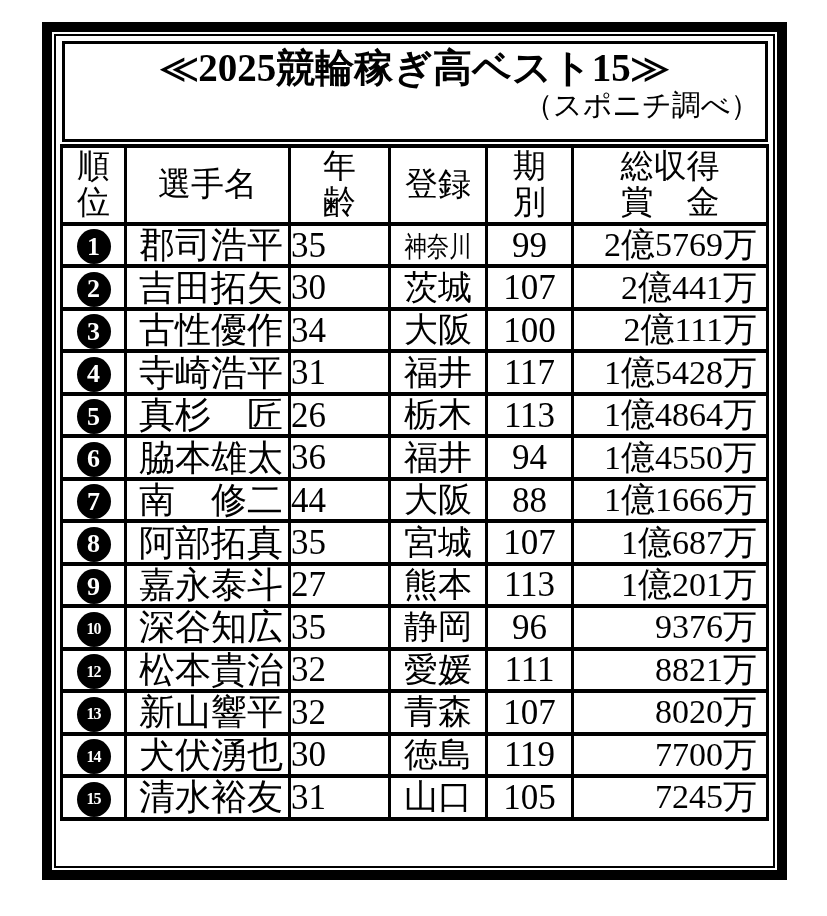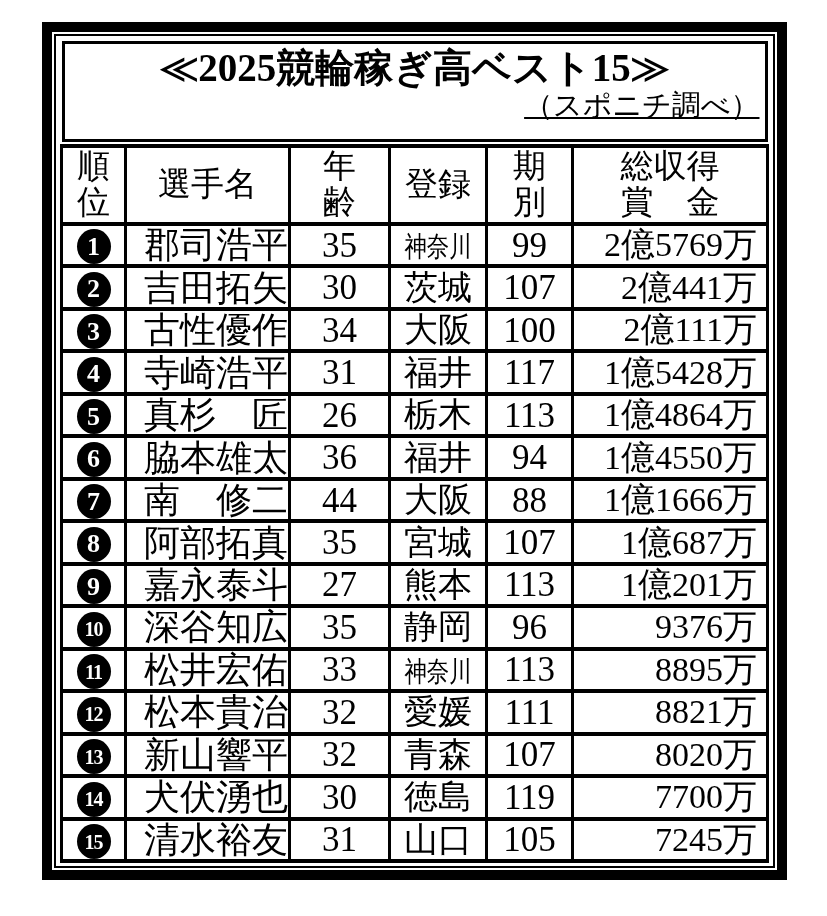--- a/index.html
+++ b/index.html
@@ -20,21 +20,20 @@
     width:706px;height:101px;border:3px solid #000;box-sizing:border-box;
     flex:none;
   }
   .title-main{
     text-align:center;font-size:39px;font-weight:bold;line-height:1.1;
     margin-top:3px;white-space:nowrap;
   }
   .title-sub{
     text-align:right;font-size:29px;line-height:1.05;padding-right:5px;
     white-space:nowrap;
-    text-decoration:underline;
   }
   table{
     border-collapse:collapse;table-layout:fixed;width:706px;margin-top:2px;
   }
   col.w-rank{width:64px}
   col.w-name{width:164px}
   col.w-age{width:100px}
   col.w-reg{width:97px}
   col.w-period{width:86px}
   col.w-prize{width:195px}
@@ -47,23 +46,23 @@
     vertical-align:middle;text-align:center;
   }
   .th-lines span{display:block;}
   td{height:38px;vertical-align:middle;font-size:35px;line-height:1;}
   .c-rank{text-align:center;}
   .badge{
     display:inline-flex;align-items:center;justify-content:center;
     width:34px;height:35px;border-radius:50%;background:#000;color:#fff;
     font-weight:bold;font-size:26px;vertical-align:middle;
   }
-  .badge.two{font-size:20px;letter-spacing:-1px;}
-  .c-name{text-align:right;padding-left:7px;font-size:36px;white-space:nowrap;}
-  .c-age{text-align:center;}
+  .badge.two{font-size:16px;letter-spacing:-1px;}
+  .c-name{text-align:center;padding-left:7px;font-size:36px;white-space:nowrap;}
+  .c-age{}
   .c-reg{text-align:center;font-size:34px;margin-top:32px;}
   .reg-text{display:inline-block;}
   .reg-text.narrow{font-size:28px;transform:scaleX(0.8);transform-origin:50% 50%;white-space:nowrap;}
   .c-period{text-align:center;margin-top:36px;}
   .c-prize{text-align:right;padding-right:9px;font-size:34px;white-space:nowrap;margin-top:22px;}
 </style>
 </head>
 <body>
 
 <div class="frame">
@@ -196,28 +195,20 @@
         </tr>
         <tr>
           <td class="c-rank"><span class="badge two">10</span></td>
           <td class="c-name">深谷知広</td>
           <td class="c-age">35</td>
           <td class="c-reg"><span class="reg-text">静岡</span></td>
           <td class="c-period">96</td>
           <td class="c-prize">9376万</td>
         </tr>
         <tr>
-          <td class="c-rank"><span class="badge two">11</span></td>
-          <td class="c-name">松井宏佑</td>
-          <td class="c-age">33</td>
-          <td class="c-reg"><span class="reg-text narrow">神奈川</span></td>
-          <td class="c-period">113</td>
-          <td class="c-prize">8895万</td>
-        </tr>
-        <tr>
           <td class="c-rank"><span class="badge two">12</span></td>
           <td class="c-name">松本貴治</td>
           <td class="c-age">32</td>
           <td class="c-reg"><span class="reg-text">愛媛</span></td>
           <td class="c-period">111</td>
           <td class="c-prize">8821万</td>
         </tr>
         <tr>
           <td class="c-rank"><span class="badge two">13</span></td>
           <td class="c-name">新山響平</td>

